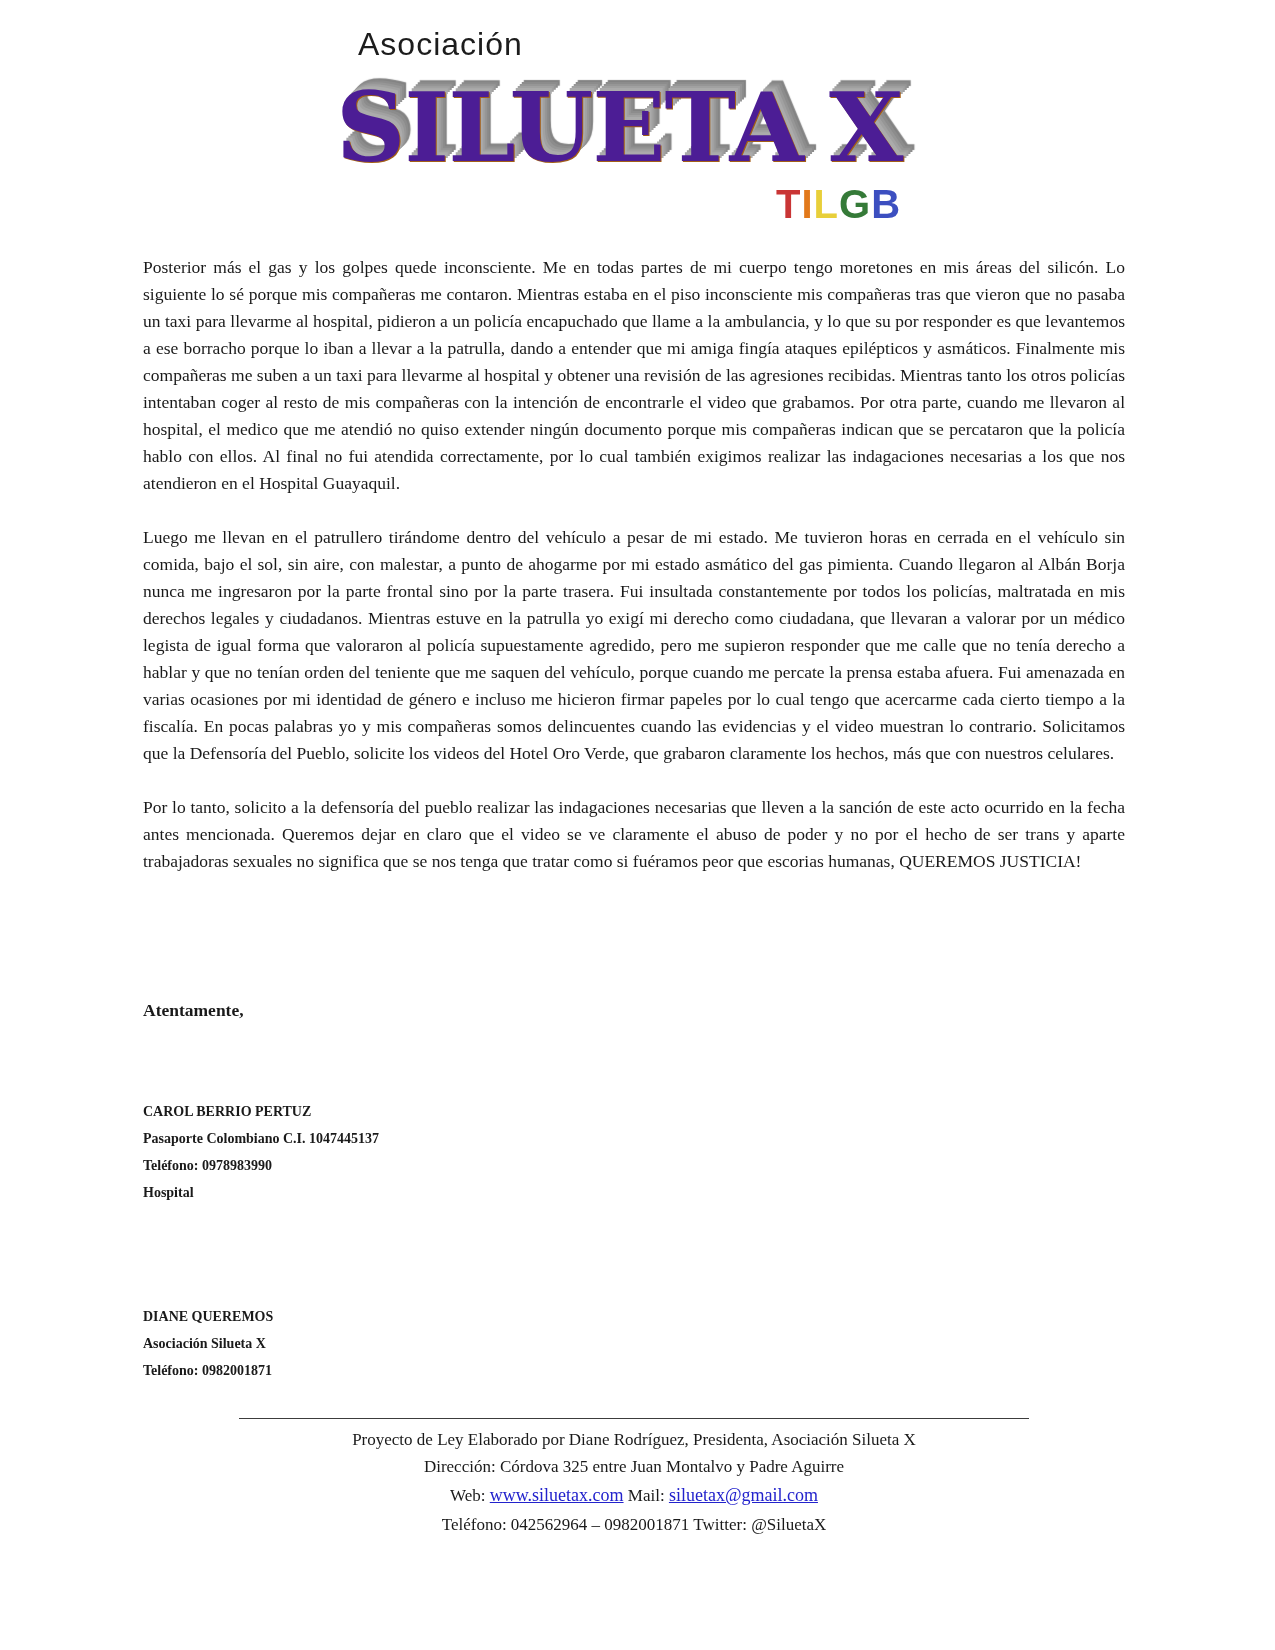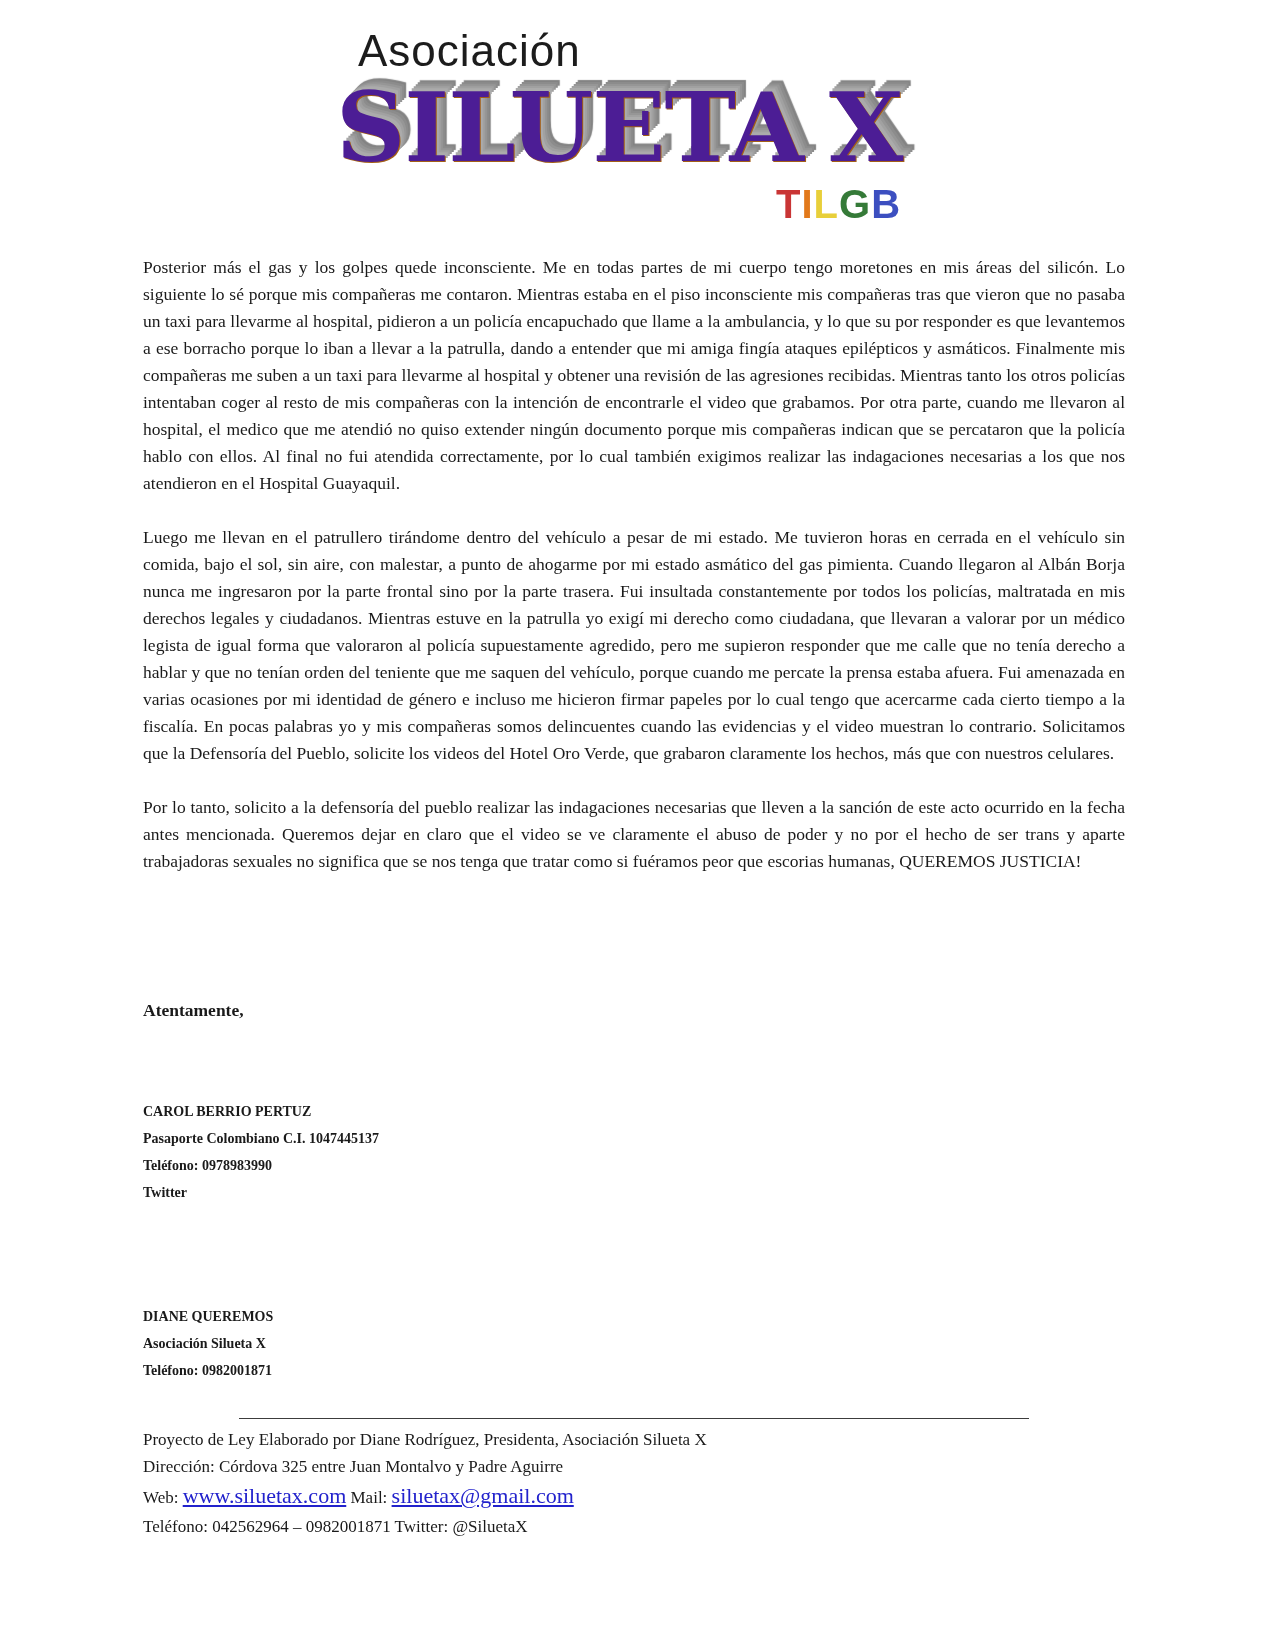--- a/index.html
+++ b/index.html
@@ -11,21 +11,21 @@
     font-family: "Liberation Serif", serif;
     color: #1a1a1a;
     overflow: hidden;
   }
 
   
   .logo { position: absolute; top: 0; left: 0; width: 100%; height: 240px; }
   .logo-asociacion {
     position: absolute; top: 26px; left: 358px;
     font-family: "Liberation Sans", sans-serif;
-    font-size: 44px; font-weight: 500; color: #1c1c1c;
+    font-size: 32px; font-weight: 500; color: #1c1c1c;
     letter-spacing: 1px;
   }
   .logo-silueta {
     position: absolute; top: 78px; left: 336px;
     font-family: "DejaVu Serif", "Liberation Serif", serif;
     font-weight: bold;
     font-size: 96px; line-height: 100px;
     letter-spacing: -1px;
     color: #4c1d95;
     text-shadow:
@@ -60,30 +60,30 @@
     font-size: 17.5px; font-weight: bold;
   }
 
   .signature { position: absolute; left: 143px; font-size: 14px; font-weight: bold; line-height: 27px; }
   .signature-1 { top: 1098px; }
   .signature-2 { top: 1303px; }
 
   
   .footer {
     position: absolute; top: 1418px; left: 143px; width: 982px;
-    text-align: left; font-size: 17px; line-height: 27px;
+    text-align: center; font-size: 17px; line-height: 27px;
   }
   .footer-separator {
     width: 790px; margin: 0 auto 7px auto;
     border-top: 1.5px solid #3c3c3c;
     height: 0;
   }
   .footer-contact { line-height: 31px; }
   .footer-link {
-    font-size: 22px;
+    font-size: 18px;
     text-decoration: underline;
     cursor: pointer;
   }
 </style>
 </head>
 <body>
 
 <div class="page">
 
   <div class="logo">
@@ -97,21 +97,21 @@
     <p>Luego me llevan en el patrullero tirándome dentro del vehículo a pesar de mi estado. Me tuvieron horas en cerrada en el vehículo sin comida, bajo el sol, sin aire, con malestar, a punto de ahogarme por mi estado asmático del gas pimienta. Cuando llegaron al Albán Borja nunca me ingresaron por la parte frontal sino por la parte trasera. Fui insultada constantemente por todos los policías, maltratada en mis derechos legales y ciudadanos. Mientras estuve en la patrulla yo exigí mi derecho como ciudadana, que llevaran a valorar por un médico legista de igual forma que valoraron al policía supuestamente agredido, pero me supieron responder que me calle que no tenía derecho a hablar y que no tenían orden del teniente que me saquen del vehículo, porque cuando me percate la prensa estaba afuera. Fui amenazada en varias ocasiones por mi identidad de género e incluso me hicieron firmar papeles por lo cual tengo que acercarme cada cierto tiempo a la fiscalía. En pocas palabras yo y mis compañeras somos delincuentes cuando las evidencias y el video muestran lo contrario. Solicitamos que la Defensoría del Pueblo, solicite los videos del Hotel Oro Verde, que grabaron claramente los hechos, más que con nuestros celulares.</p>
     <p>Por lo tanto, solicito a la defensoría del pueblo realizar las indagaciones necesarias que lleven a la sanción de este acto ocurrido en la fecha antes mencionada. Queremos dejar en claro que el video se ve claramente el abuso de poder y no por el hecho de ser trans y aparte trabajadoras sexuales no significa que se nos tenga que tratar como si fuéramos peor que escorias humanas, QUEREMOS JUSTICIA!</p>
   </div>
 
   <div class="closing">Atentamente,</div>
 
   <div class="signature signature-1">
     <div>CAROL BERRIO PERTUZ</div>
     <div>Pasaporte Colombiano C.I. 1047445137</div>
     <div>Teléfono: 0978983990</div>
-    <div>Twitter</div>
+    <div>Hospital</div>
   </div>
 
   <div class="signature signature-2">
     <div>DIANE QUEREMOS</div>
     <div>Asociación Silueta X</div>
     <div>Teléfono: 0982001871</div>
   </div>
 
   <div class="footer">
     <div class="footer-separator"></div>

